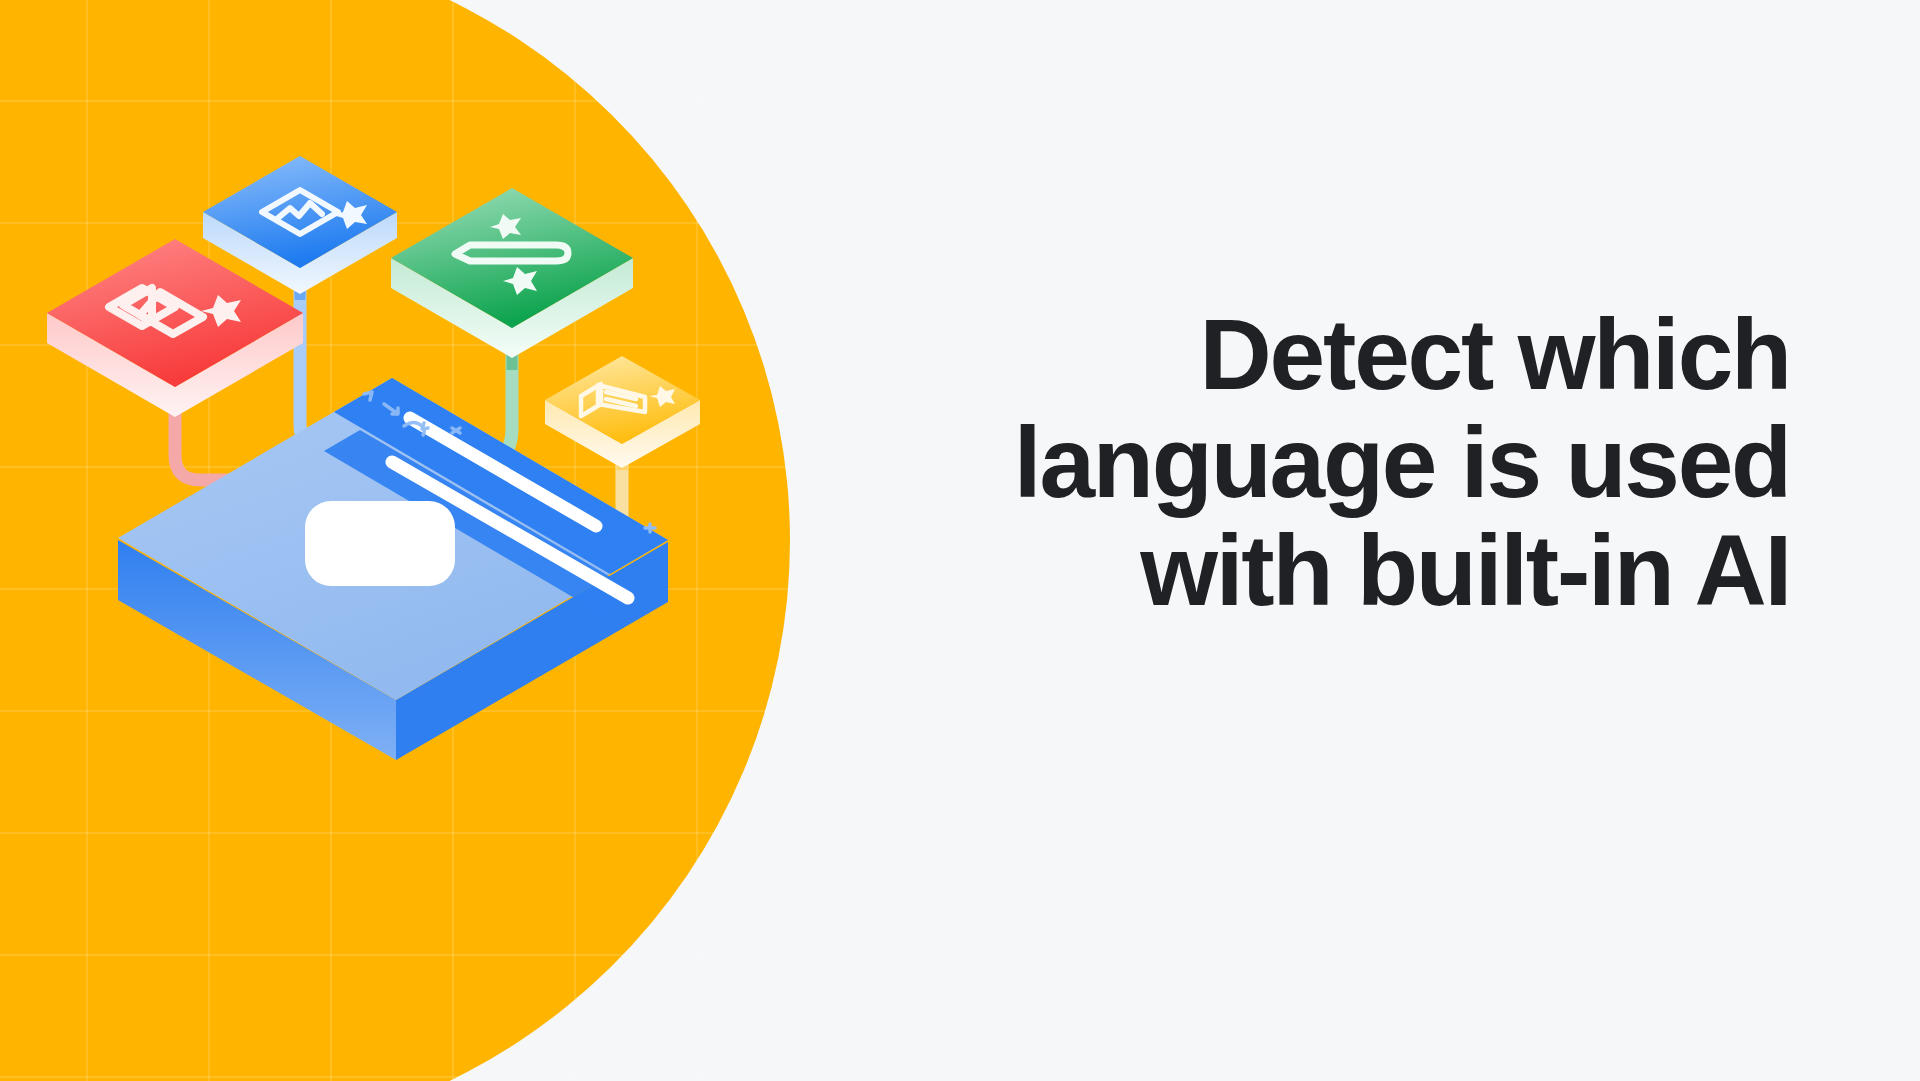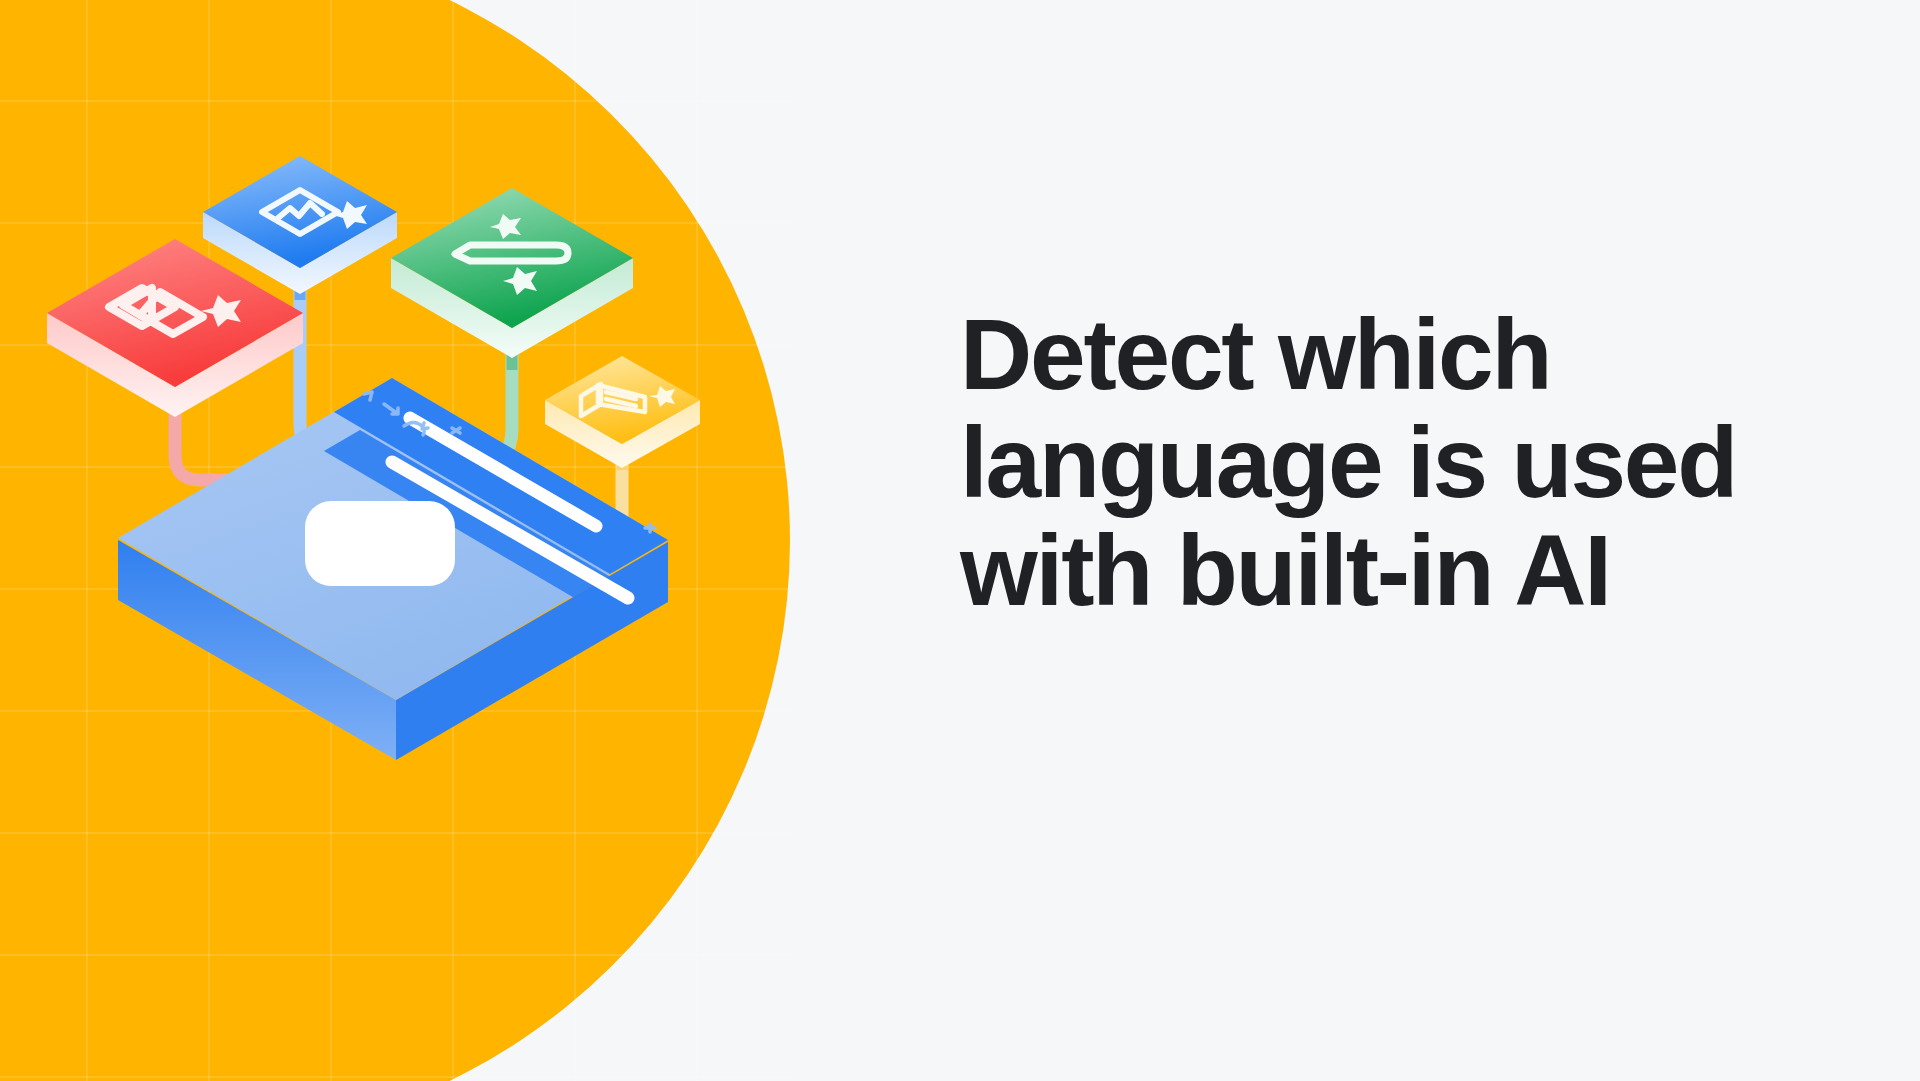--- a/index.html
+++ b/index.html
@@ -67,20 +67,21 @@
   }
   .headline {
     margin: 0;
     font-family: "Liberation Sans", sans-serif;
     font-size: 100px;
     line-height: 1.08;
     font-weight: 700;
     letter-spacing: -2.2px;
     color: #202124;
     white-space: pre-line;
+    text-align: right;
   }
 </style>
 </head>
 <body>
 
 <div id="stage">
 
   <div class="orange-panel">
     <div class="orange-fill"></div>
     <div class="grid-overlay"></div>

